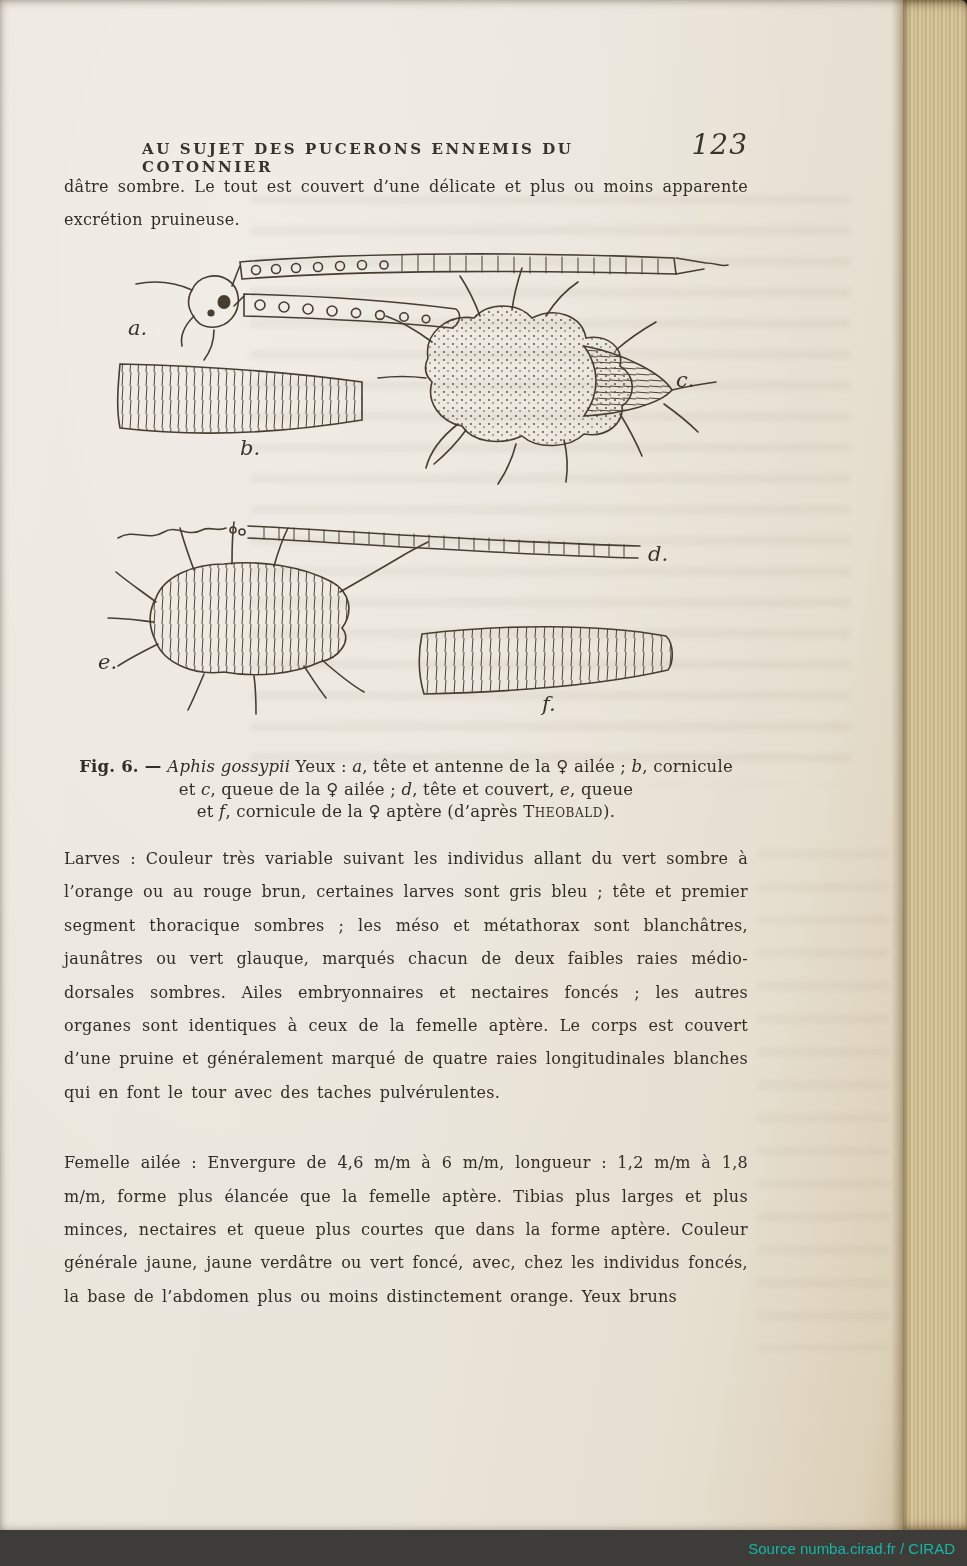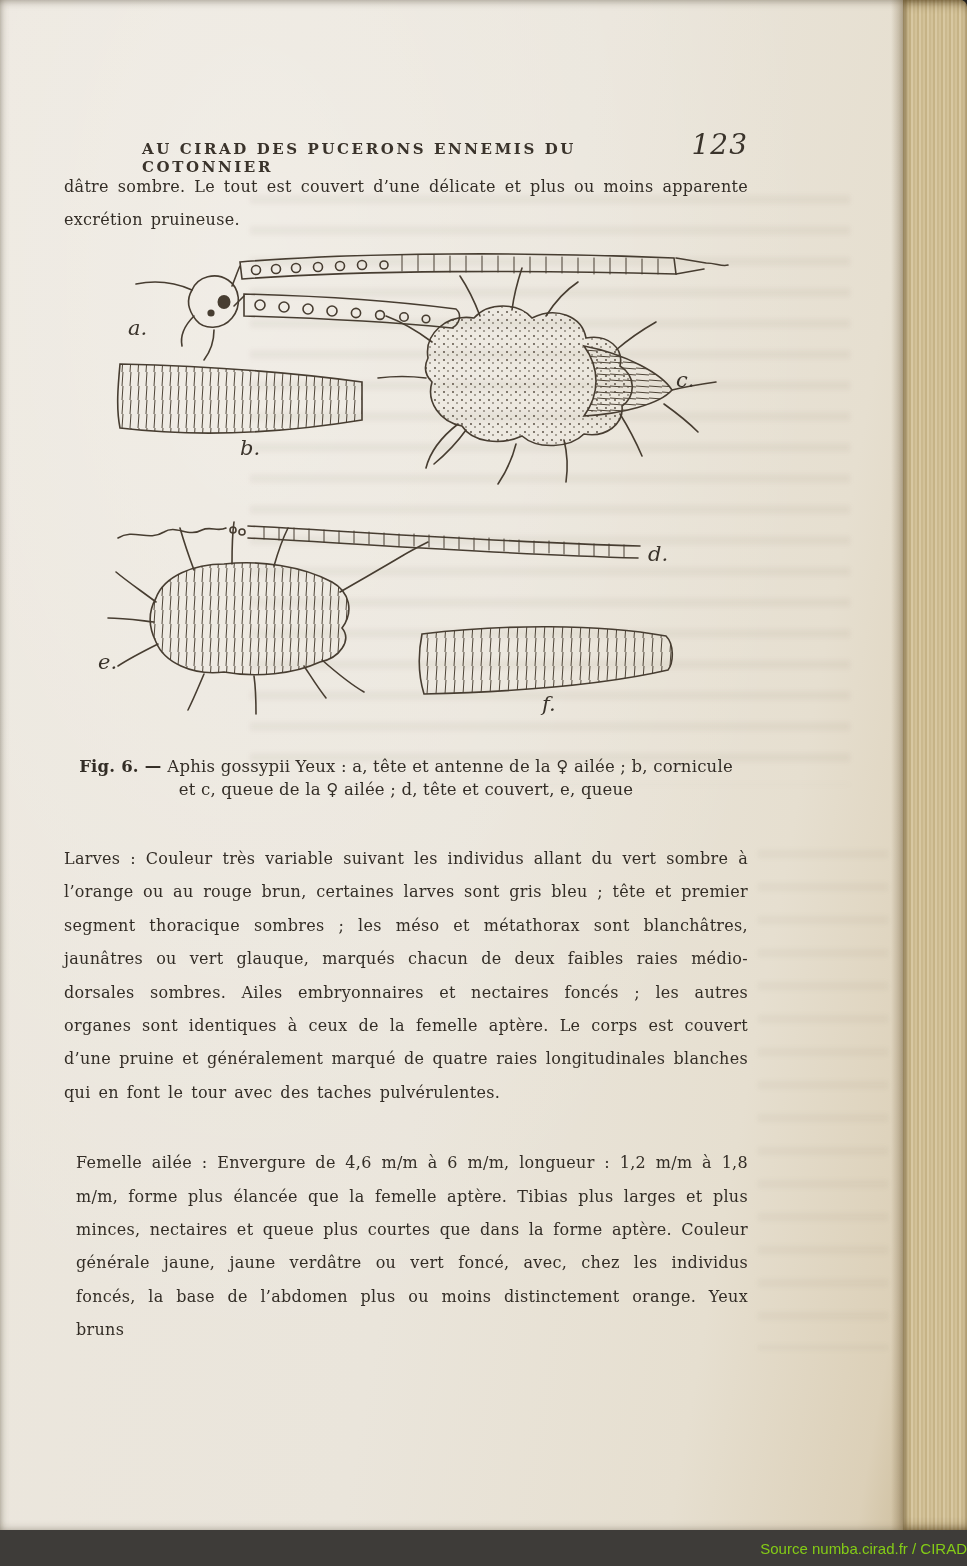--- a/index.html
+++ b/index.html
@@ -47,60 +47,60 @@
     display:flex;justify-content:space-between;align-items:baseline;padding-left:78px;
   }
   .running-title{font-size:15px;font-weight:600;letter-spacing:2.6px;color:#3a332b;}
   .page-number{font-size:28px;color:#3a332b;letter-spacing:1px;font-style:italic;}
   .para{
     font-size:16px;line-height:33.4px;color:#332d26;text-align:justify;
     word-spacing:2.5px;letter-spacing:0.3px;margin:0;
   }
   .intro{position:absolute;top:170px;left:64px;width:684px;}
   .text-flow{position:absolute;top:842px;left:64px;width:684px;}
-  .p-femelle{margin-top:37px;margin-left:12px;}
+  .p-femelle{margin-top:37px;}
   .lead{}
   
   .figure{position:absolute;left:64px;top:246px;width:700px;height:512px;}
   .figure svg{position:absolute;left:0;top:0;}
   .fig-label{position:absolute;font-style:italic;font-size:21px;color:#3a332b;}
   .lbl-a{left:64px;top:70px;}
   .lbl-b{left:176px;top:190px;}
   .lbl-c{left:612px;top:122px;}
   .lbl-d{left:584px;top:296px;}
   .lbl-e{left:34px;top:404px;}
   .lbl-f{left:478px;top:446px;}
   
   .caption{
     position:absolute;top:756px;left:64px;width:684px;text-align:center;
     font-size:16.5px;line-height:22.6px;color:#332d26;letter-spacing:0.2px;
   }
-  .it{}
+  .it{font-style:italic;}
   .bold{font-weight:bold;}
   .sc{font-variant:small-caps;letter-spacing:0.6px;}
   
   .credit-bar{
     position:absolute;left:0;bottom:0;width:967px;height:36px;background:#3e3c39;
     display:flex;align-items:center;justify-content:flex-end;
-    box-sizing:border-box;
-    font-family:"Liberation Sans", sans-serif;font-size:15px;color:#84cc16;
+    padding-right:12px;box-sizing:border-box;
+    font-family:"Liberation Sans", sans-serif;font-size:15px;color:#14b8a6;
   }
 </style>
 </head>
 <body>
 
 <div class="scan">
 
   <div class="page">
 
     <div class="bleed bleed-a"></div>
     <div class="bleed bleed-b"></div>
 
     <div class="header">
-      <span class="running-title">AU CIRAD DES PUCERONS ENNEMIS DU COTONNIER</span>
+      <span class="running-title">AU SUJET DES PUCERONS ENNEMIS DU COTONNIER</span>
       <span class="page-number">123</span>
     </div>
 
     <p class="para intro"><span>dâtre sombre. Le tout est couvert d’une délicate et plus ou moins apparente excrétion pruineuse.</span></p>
 
     <div class="figure">
       <svg width="700" height="512" viewBox="0 0 700 512" fill="none" stroke="#473d31" stroke-width="1.6" stroke-linecap="round">
         <defs>
           <pattern id="hv" width="8" height="14" patternUnits="userSpaceOnUse">
             <path d="M3,0 L2,14" stroke="#4d4336" stroke-width="1"></path>
@@ -204,20 +204,21 @@
       <span class="fig-label lbl-b">b.</span>
       <span class="fig-label lbl-c">c.</span>
       <span class="fig-label lbl-d">d.</span>
       <span class="fig-label lbl-e">e.</span>
       <span class="fig-label lbl-f">f.</span>
     </div>
 
     <div class="caption">
       <div><span class="bold">Fig. 6. — </span><span class="it">Aphis gossypii</span><span> Yeux : </span><span class="it">a</span><span>, tête et antenne de la ♀ ailée ; </span><span class="it">b</span><span>, cornicule</span></div>
       <div><span>et </span><span class="it">c</span><span>, queue de la ♀ ailée ; </span><span class="it">d</span><span>, tête et couvert, </span><span class="it">e</span><span>, queue</span></div>
+      <div><span>et </span><span class="it">f</span><span>, cornicule de la ♀ aptère (d’après </span><span class="sc">Theobald</span><span>).</span></div>
     </div>
 
     <div class="text-flow">
       <p class="para p-larves"><span class="lead">Larves</span><span> : </span><span>Couleur très variable suivant les individus allant du vert sombre à l’orange ou au rouge brun, certaines larves sont gris bleu ; tête et premier segment thoracique sombres ; les méso et métathorax sont blanchâtres, jaunâtres ou vert glauque, marqués chacun de deux faibles raies médio-dorsales sombres. Ailes embryonnaires et nectaires foncés ; les autres organes sont identiques à ceux de la femelle aptère. Le corps est couvert d’une pruine et généralement marqué de quatre raies longitudinales blanches qui en font le tour avec des taches pulvérulentes.</span></p>
       <p class="para p-femelle"><span class="lead">Femelle ailée</span><span> : </span><span>Envergure de 4,6 m/m à 6 m/m, longueur : 1,2 m/m à 1,8 m/m, forme plus élancée que la femelle aptère. Tibias plus larges et plus minces, nectaires et queue plus courtes que dans la forme aptère. Couleur générale jaune, jaune verdâtre ou vert foncé, avec, chez les individus foncés, la base de l’abdomen plus ou moins distinctement orange. Yeux bruns</span></p>
     </div>
 
   </div>
 
   <div class="gutter"></div>

